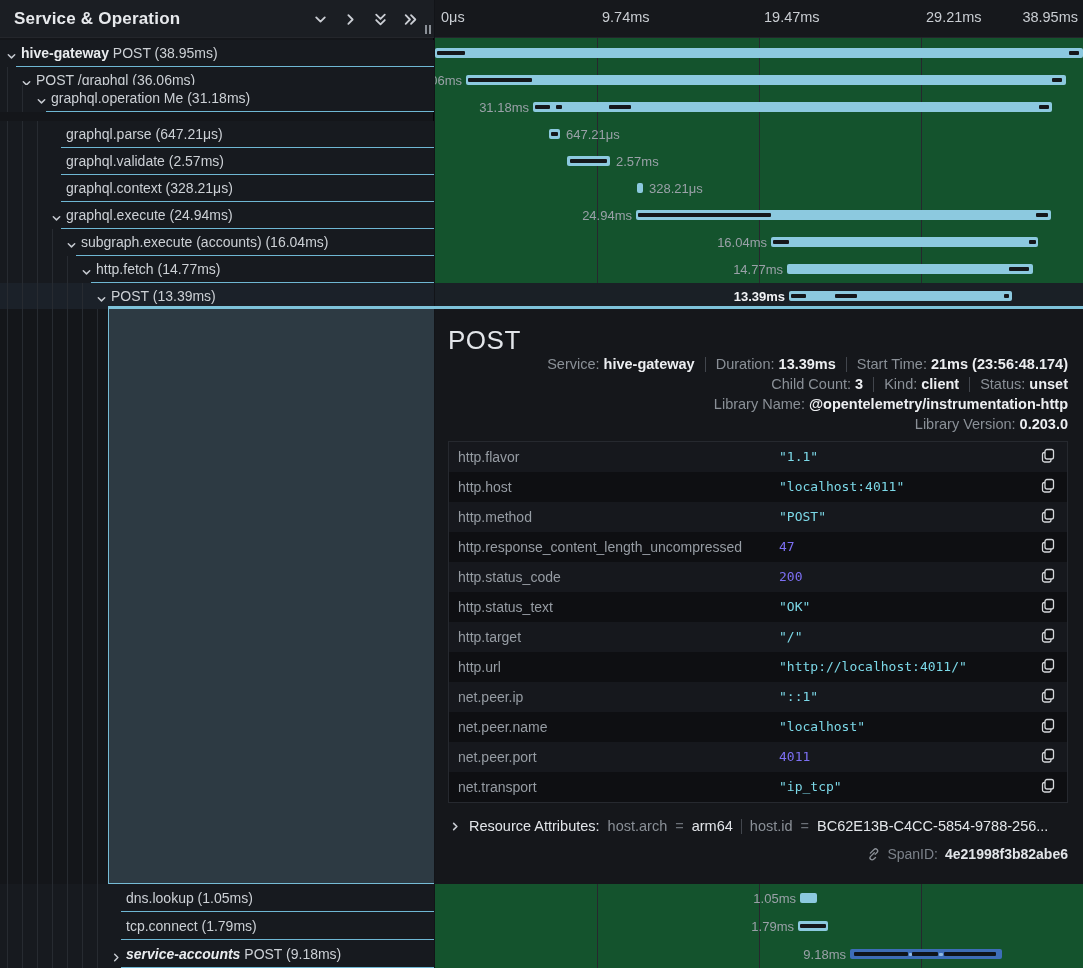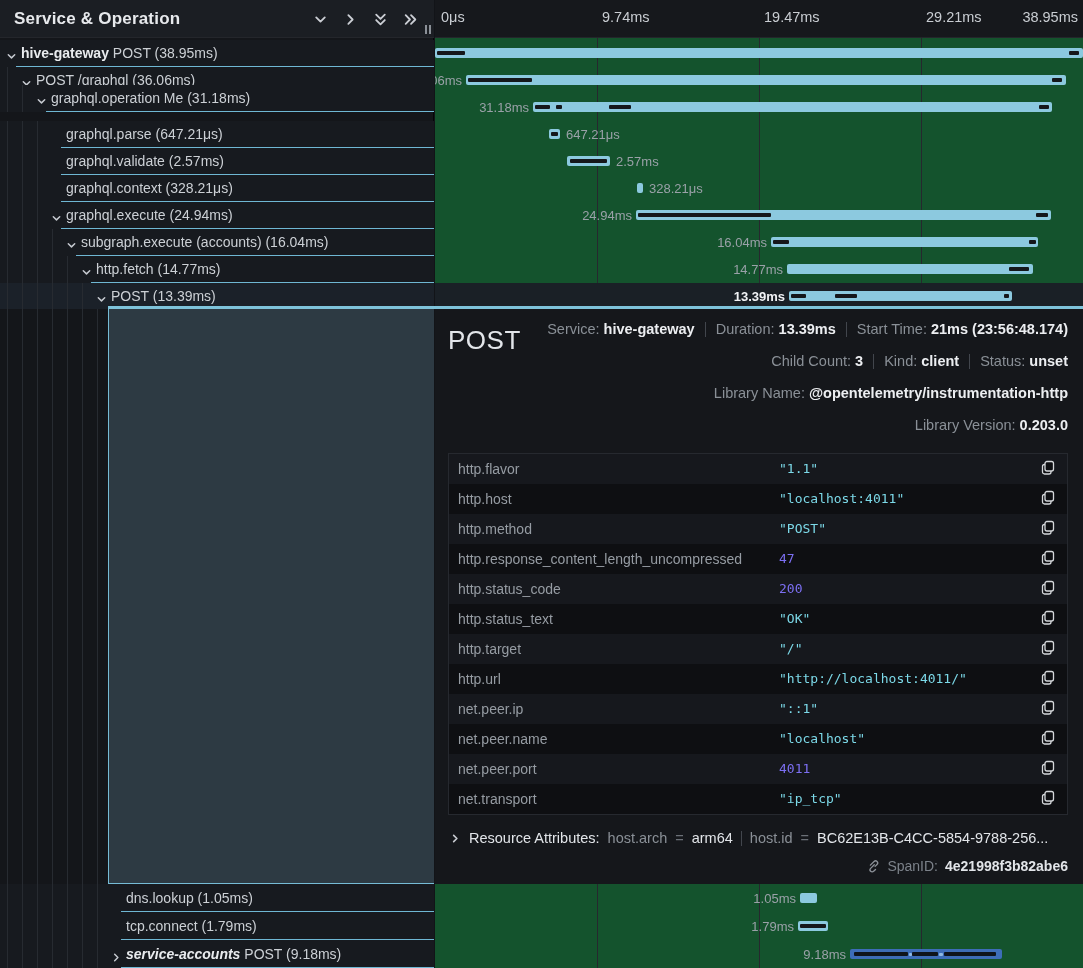--- a/index.html
+++ b/index.html
@@ -42,30 +42,30 @@
   .bar{position:absolute;top:8px;height:10px;background:#8cc9df;border-radius:2px;}
   .bar i{position:absolute;top:3px;height:4px;background:#15171b;border-radius:1px;}
   .bar.blue{background:#3d6db8;}
   .bar.blue i{background:#0f141c;}
   .bar.blue i.lite{background:#8fb9e2;top:4px;height:3px;}
 
   .accentline{position:absolute;left:108px;top:306px;width:975px;height:3px;background:#7ec3da;z-index:3;}
 
   
   .detail{position:absolute;left:0;top:309px;width:648px;height:575px;background:#15171b;z-index:2;padding:12px 15px 0 13px;overflow:hidden;}
-  .dhead{display:flex;min-height:96px;}
+  .dhead{display:flex;min-height:96px;flex-direction:column;}
   .dtitle{font-size:26px;color:#e2e5e9;letter-spacing:.5px;padding-top:4px;}
-  .dinfo{flex:1;display:flex;flex-direction:column;gap:16px;}
+  .dinfo{flex:1;display:flex;flex-direction:column;gap:4px;}
   .iline{display:flex;justify-content:flex-end;align-items:center;gap:10px;font-size:14.5px;white-space:nowrap;}
   .iline .k{color:#8a9097;}
   .iline b{color:#eceef1;font-weight:700;}
   .vsep{display:inline-block;width:1px;height:15px;background:#42464d;}
   .sahead{display:flex;align-items:center;gap:8px;margin:18px 0 0 2px;font-size:15px;font-weight:700;color:#e8eaed;}
   .sahead svg{stroke:#c6cad0;stroke-width:1.6;fill:none;stroke-linecap:round;stroke-linejoin:round;}
-  .atable{margin-top:20px;border:1px solid #26292f;}
+  .atable{margin-top:9px;border:1px solid #26292f;}
   .arow{position:relative;height:30px;}
   .arow.odd{background:#16181d;}
   .arow.even{background:#0e0f12;}
   .akey{position:absolute;left:9px;top:7px;font-size:14px;color:#969ca3;}
   .aval{position:absolute;left:330px;top:7px;font-family:"DejaVu Sans Mono",monospace;font-size:13px;}
   .aval.str{color:#7cd9e8;}
   .aval.num{color:#7c6ff2;}
   .copy{position:absolute;right:10px;top:6px;width:18px;height:18px;background:none;border:none;padding:0;cursor:pointer;}
   .copy svg{stroke:#d5d8db;stroke-width:1.3;fill:#0e0f12;}
   .rline{display:flex;align-items:center;gap:8px;margin:15px 0 0 2px;font-size:14.5px;white-space:nowrap;overflow:hidden;}

